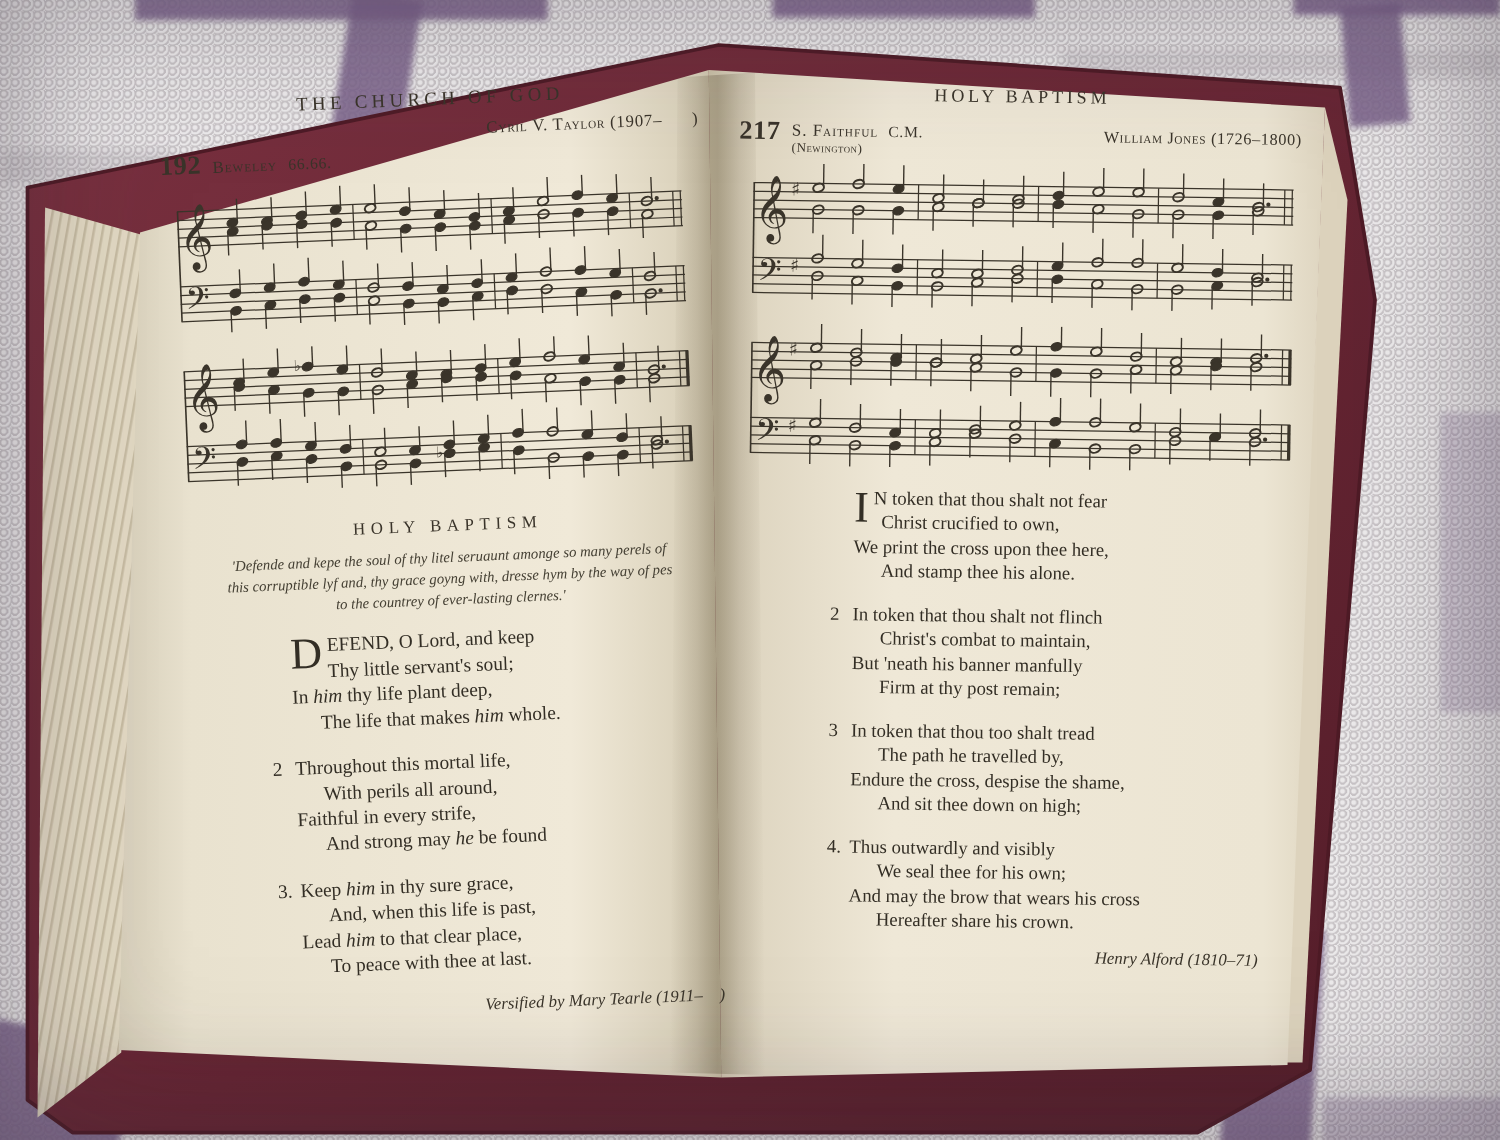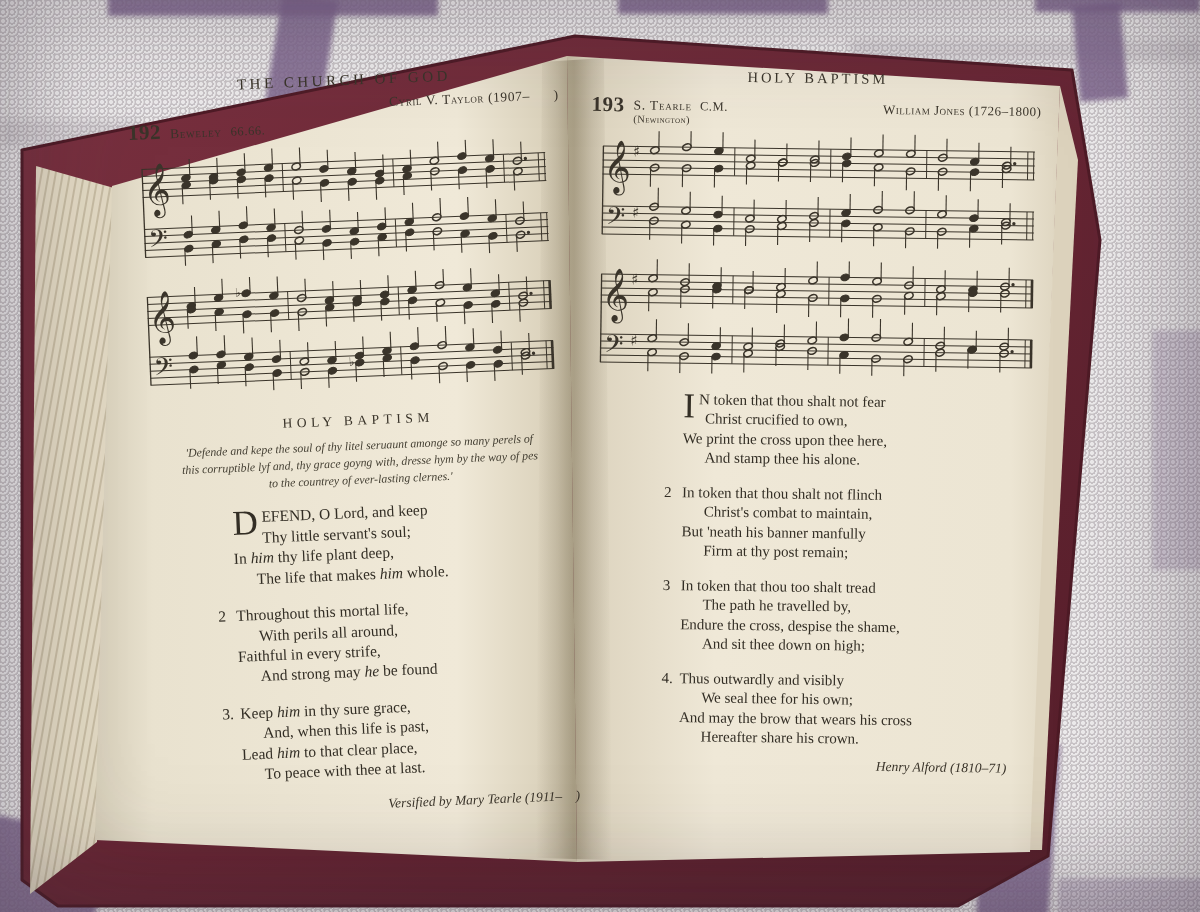--- a/index.html
+++ b/index.html
@@ -418,23 +418,23 @@
           <div class="vline flush"><span>Lead </span><span class="it">him</span><span> to that clear place,</span></div>
           <div class="vline indent"><span>To peace with thee at last.</span></div>
         </div>
       </div>
     <div class="attribution">Versified by Mary Tearle (1911–&nbsp;&nbsp;&nbsp;&nbsp;)</div>
   </div>
 
   <div class="page-content page-right">
     <div class="running-head">HOLY BAPTISM</div>
     <div class="hymn-row">
-      <span class="hymn-num">193</span>
+      <span class="hymn-num">217</span>
       <span class="tune-stack">
-        <span><span class="tune">S. Tearle</span>&nbsp;&nbsp;<span class="meter">C.M.</span></span>
+        <span><span class="tune">S. Faithful</span>&nbsp;&nbsp;<span class="meter">C.M.</span></span>
         <span class="tune-sub">(Newington)</span>
       </span>
       <span class="composer-right">William Jones (1726–1800)</span>
     </div>
     <svg id="rm1" class="music" width="452" height="114" viewBox="0 0 452 114">
         <line x1="12" y1="16" x2="444" y2="16" stroke="#3a342a" stroke-width="1"></line>
         <line x1="12" y1="23" x2="444" y2="23" stroke="#3a342a" stroke-width="1"></line>
         <line x1="12" y1="30" x2="444" y2="30" stroke="#3a342a" stroke-width="1"></line>
         <line x1="12" y1="37" x2="444" y2="37" stroke="#3a342a" stroke-width="1"></line>
         <line x1="12" y1="44" x2="444" y2="44" stroke="#3a342a" stroke-width="1"></line>

